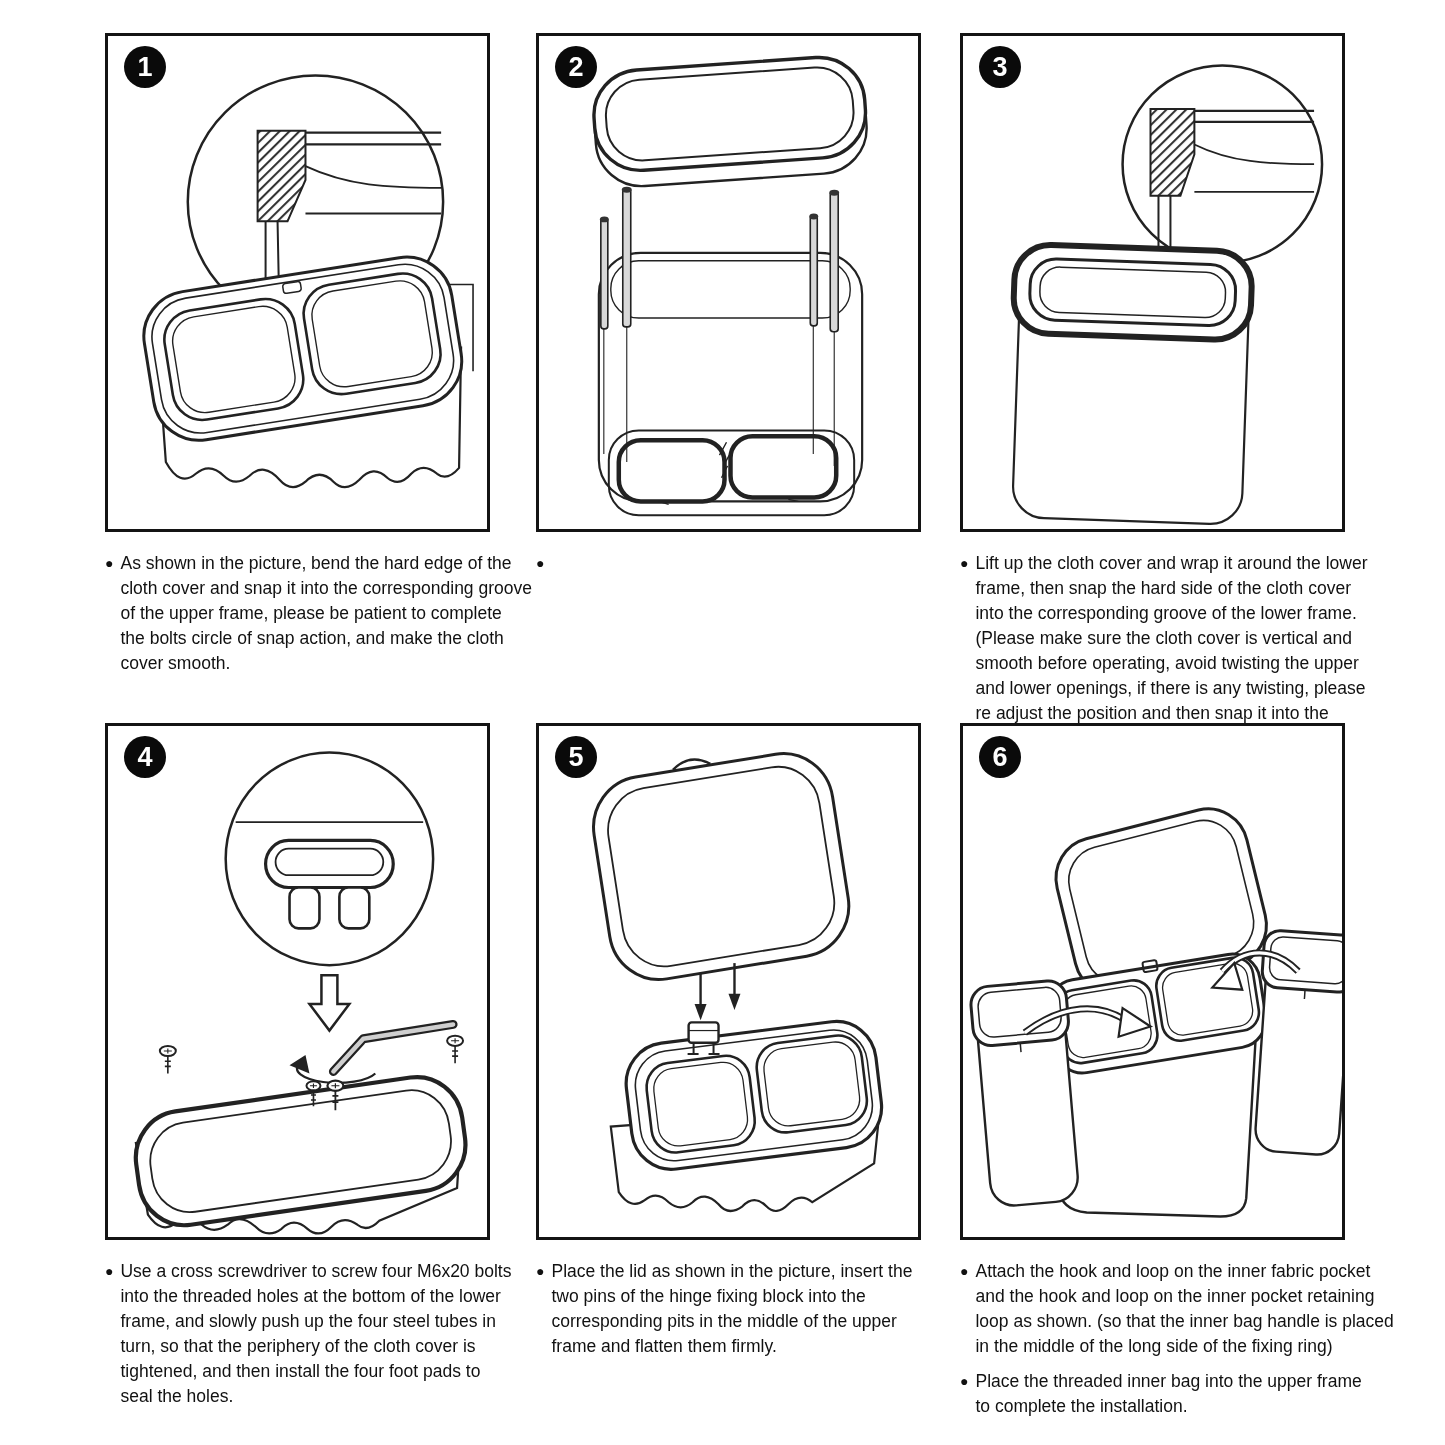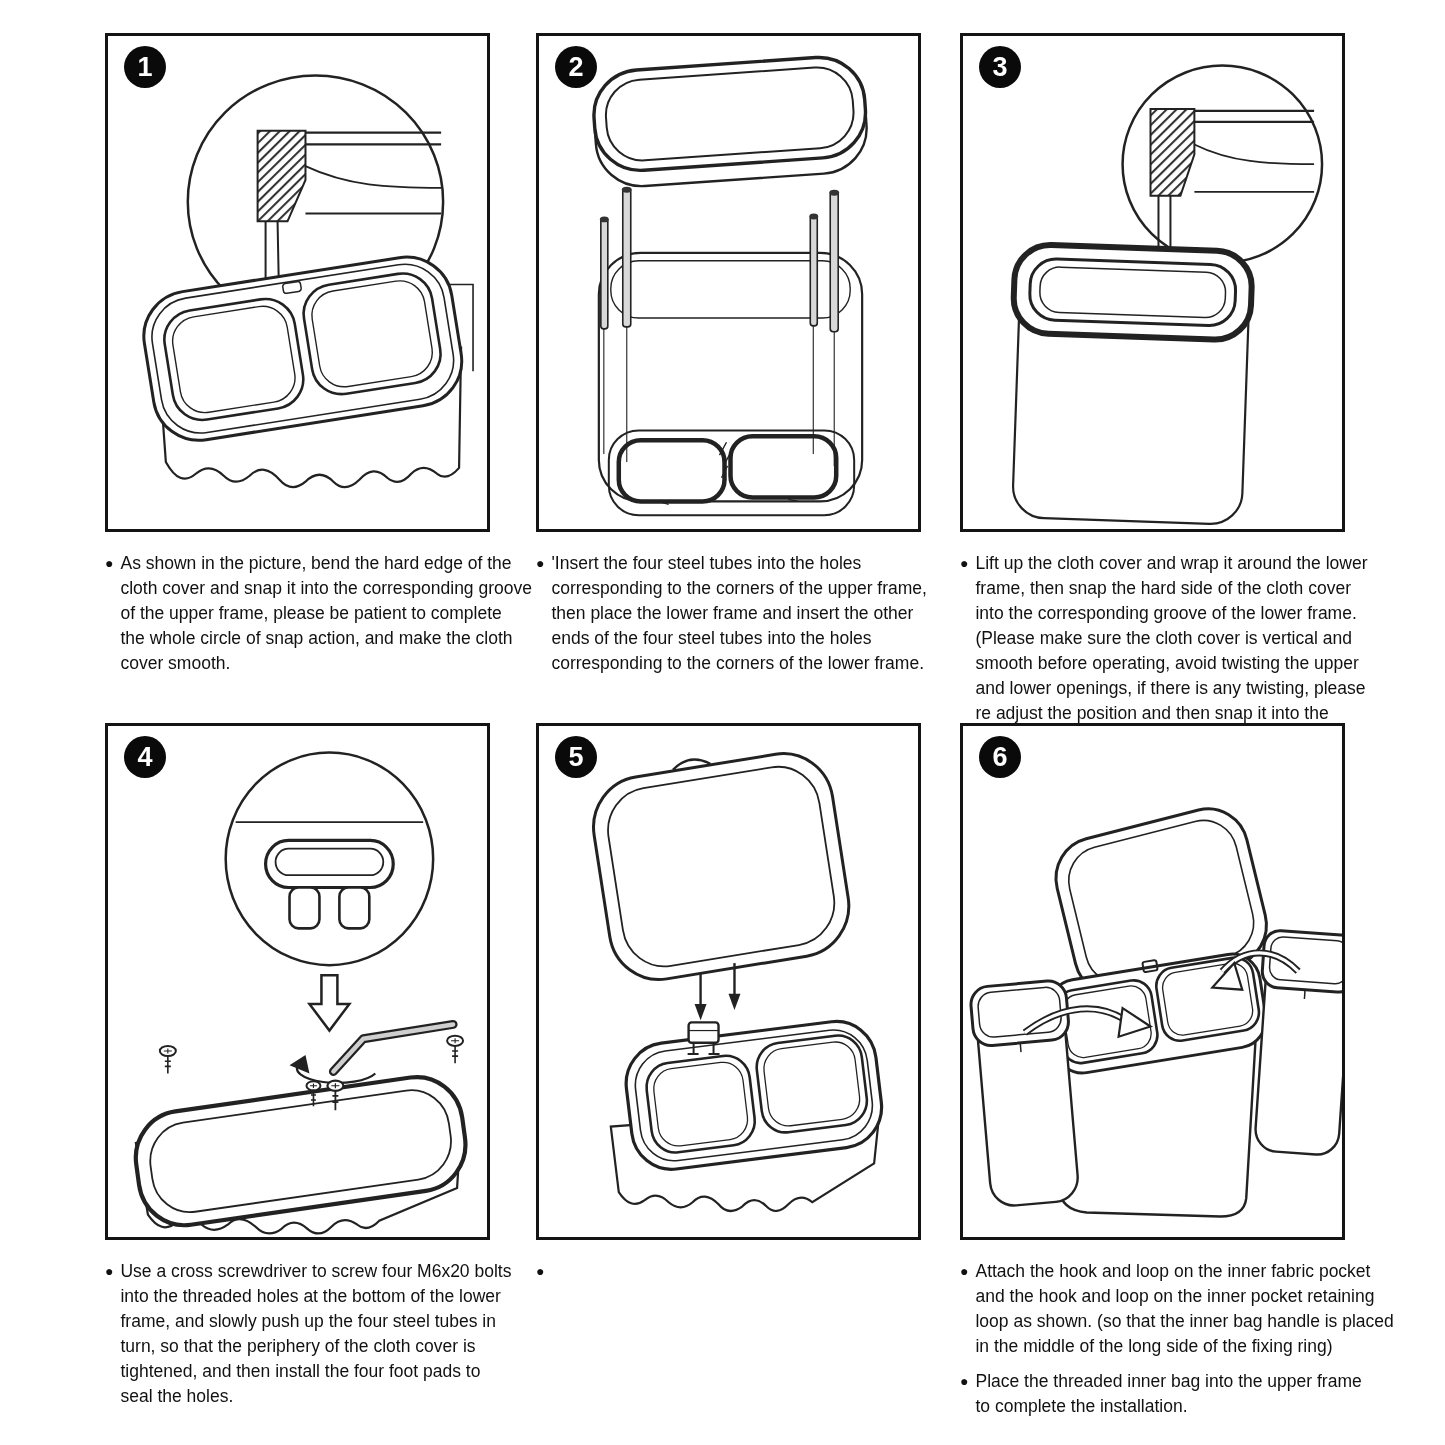--- a/index.html
+++ b/index.html
@@ -67,21 +67,21 @@
         <rect x="146" y="8" width="18" height="10" rx="3" stroke-width="1.5"></rect>
       </g>
     </svg>
   </div>
   <div class="step-text">
     <div class="bullet-row">
       <span class="marker">●</span>
       <span class="btext">As shown in the picture, bend the hard edge of the
 cloth cover and snap it into the corresponding groove
 of the upper frame, please be patient to complete
-the whole circle of snap action, and make the cloth
+the bolts circle of snap action, and make the cloth
 cover smooth.</span>
     </div>
   </div>
 </div>
 
 <div class="panel p2">
   <div class="figure-box">
     <div class="badge">2</div>
     <svg viewBox="0 0 380 500" preserveAspectRatio="none">
       <g fill="none" stroke="#222" transform="rotate(-4 192 90)">
@@ -108,25 +108,20 @@
         <rect x="70" y="400" width="246" height="86" rx="30" stroke-width="2"></rect>
         <rect x="80" y="410" width="106" height="62" rx="22" stroke-width="4.5"></rect>
         <rect x="192" y="406" width="106" height="62" rx="22" stroke-width="4.5"></rect>
         <path d="M188,412 l-7,13 M193,421 l-7,13 M189,436 l-6,12 M90,468 l10,4 M120,472 l10,3 M250,470 l10,2" stroke-width="1.4"></path>
       </g>
     </svg>
   </div>
   <div class="step-text">
     <div class="bullet-row">
       <span class="marker">●</span>
-      <span class="btext">'Insert the four steel tubes into the holes
-corresponding to the corners of the upper frame,
-then place the lower frame and insert the other
-ends of the four steel tubes into the holes
-corresponding to the corners of the lower frame.</span>
     </div>
   </div>
 </div>
 
 <div class="panel p3">
   <div class="figure-box">
     <div class="badge">3</div>
     <svg viewBox="0 0 380 500" preserveAspectRatio="none">
       <defs>
         <pattern id="h3" patternUnits="userSpaceOnUse" width="7" height="7" patternTransform="rotate(45)">
@@ -255,20 +250,24 @@
         <path d="M162,242 V274" stroke="#222" stroke-width="2.4"></path>
         <polygon points="156,272 168,272 162,288" fill="#222"></polygon>
         <path d="M196,232 V264" stroke="#222" stroke-width="2.4"></path>
         <polygon points="190,262 202,262 196,278" fill="#222"></polygon>
       </g>
     </svg>
   </div>
   <div class="step-text">
     <div class="bullet-row">
       <span class="marker">●</span>
+      <span class="btext">Place the lid as shown in the picture, insert the
+two pins of the hinge fixing block into the
+corresponding pits in the middle of the upper
+frame and flatten them firmly.</span>
     </div>
   </div>
 </div>
 
 <div class="panel p6">
   <div class="figure-box tall">
     <div class="badge">6</div>
     <svg viewBox="0 0 380 500" preserveAspectRatio="none">
       <g transform="rotate(-14 190 170)" fill="none" stroke="#222">
         <rect x="100" y="96" width="196" height="156" rx="40" fill="#fff" stroke-width="3"></rect>

